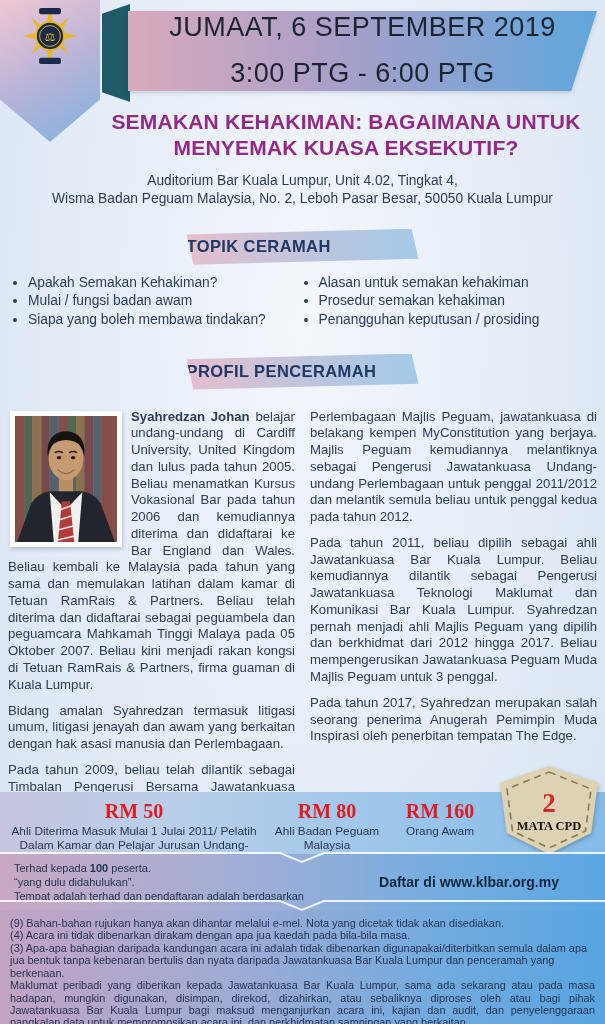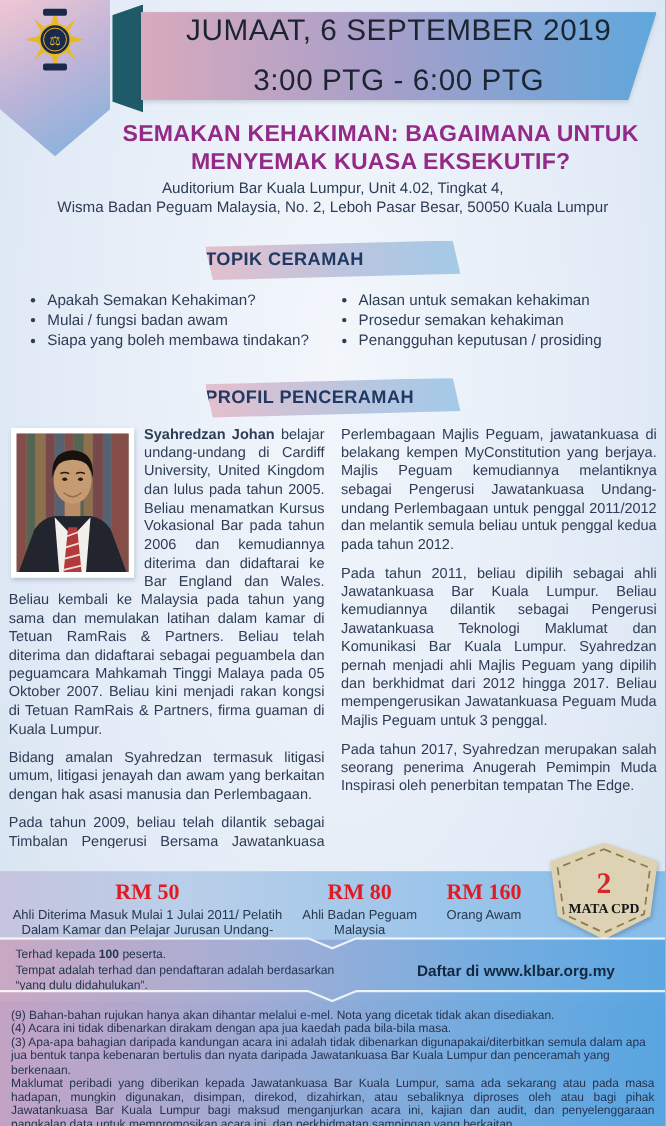--- a/index.html
+++ b/index.html
@@ -39,40 +39,40 @@
     display:flex; flex-direction:column; justify-content:center; align-items:center;
     color:#1c2430; font-size:27px; letter-spacing:.5px; line-height:1.25;gap:12px;
   }
 
   
   .title {
     margin:13px 8px 0 95px; text-align:center;
     font-size:21px; font-weight:bold; line-height:1.22;
     color:#942a88; letter-spacing:.2px;
   }
-  .venue { margin-top:2px; text-align:center; font-size:13.8px; line-height:1.32; color:#2e3d56; }
+  .venue { margin-top:12px; text-align:center; font-size:13.8px; line-height:1.32; color:#2e3d56; }
 
   
   .section-banner {
     width:232px; height:36px; margin:20px auto 0;
     background:linear-gradient(90deg,#e5bfcd 0%, #bcc5de 55%, #a3cae8 100%);
     clip-path:polygon(0 16%, 97% 0, 100% 84%, 3% 100%);
     display:flex; align-items:center; justify-content:flex-start;
     font-size:16.5px; font-weight:bold; color:#1f3864; letter-spacing:.4px;
   }
   .section-banner.profil { margin-top:24px; }
 
   
-  .topics { display:flex; margin-top:9px; padding:0 14px 0 25px; }
+  .topics { display:flex; margin-top:9px; padding:0 14px 0 10px; }
   .topic-list { margin:0; padding:0 0 0 18px; list-style:disc; flex:1; }
   .topic-list li { font-size:13.8px; line-height:1.35; color:#2e3d56; }
 
   
   .profile {
-    display:flex; gap:15px; margin-top:5px; padding:2px 8px 0;
+    display:flex; gap:15px; margin-top:17px; padding:2px 8px 0;
     height:386px; overflow:hidden;
   }
   .profile .col { width:50%; font-size:13.2px; line-height:1.27; text-align:justify; }
   .profile p { margin:0 0 9px 0; }
   .photo {
     float:left; width:112px; height:136px; margin:2px 9px 4px 2px;
     border:5px solid #ffffff; box-shadow:1px 2px 4px rgba(40,60,90,.25);
     display:block;
   }
   .photo svg { display:block; width:100%; height:100%; }
@@ -257,22 +257,22 @@
         </svg>
       </div>
     </div>
 
     <div class="band">
       <svg class="chev top" width="605" height="12" viewBox="0 0 605 12">
         <path d="M0 1 H280 L302 10 L324 1 H605" fill="none" stroke="rgba(255,255,255,.85)" stroke-width="2"></path>
       </svg>
       <div class="band-left">
         <div><span>Terhad kepada </span><b>100</b><span> peserta.</span></div>
+        <div>“yang dulu didahulukan”.</div>
         <div>Tempat adalah terhad dan pendaftaran adalah berdasarkan</div>
-        <div>“yang dulu didahulukan”.</div>
       </div>
       <div class="band-cta">Daftar di www.klbar.org.my</div>
       <svg class="chev bot" width="605" height="12" viewBox="0 0 605 12">
         <path d="M0 1 H280 L302 10 L324 1 H605" fill="none" stroke="rgba(255,255,255,.85)" stroke-width="2"></path>
       </svg>
     </div>
 
     <div class="footer">
       <p class="note">(9) Bahan-bahan rujukan hanya akan dihantar melalui e-mel. Nota yang dicetak tidak akan disediakan.</p>
       <p class="note">(4) Acara ini tidak dibenarkan dirakam dengan apa jua kaedah pada bila-bila masa.</p>

